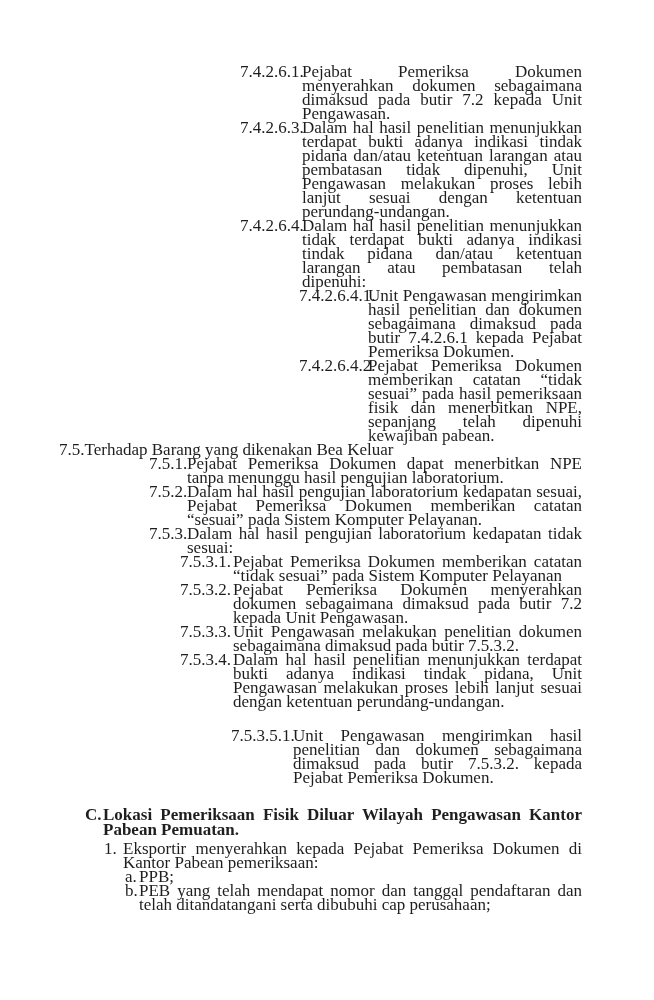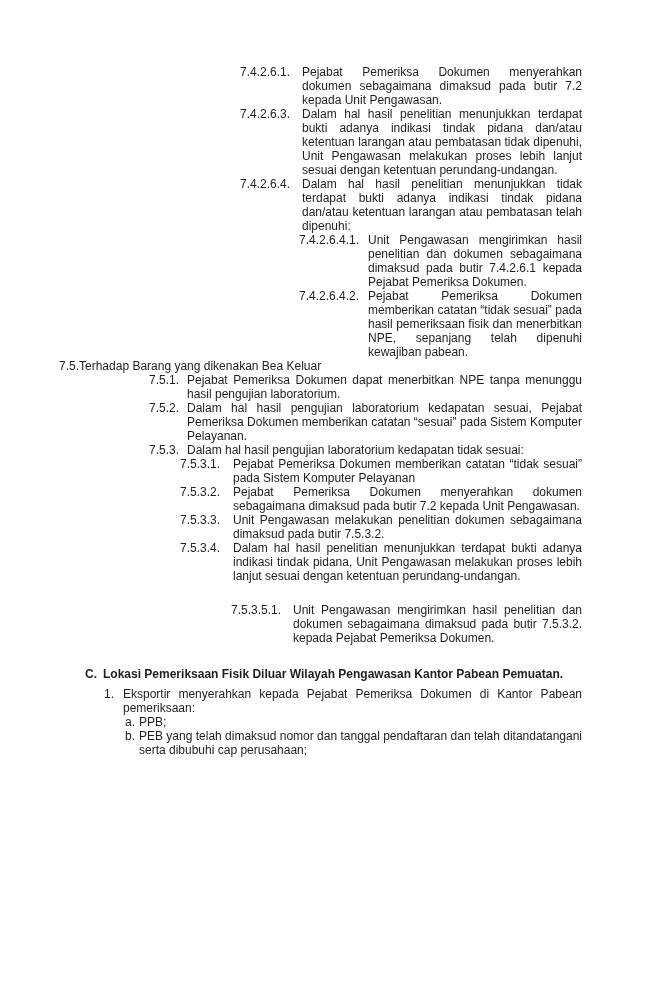--- a/index.html
+++ b/index.html
@@ -8,22 +8,22 @@
     background: #ffffff;
   }
   .page {
     position: relative;
     width: 654px;
     height: 1000px;
     background: #ffffff;
     overflow: hidden;
     box-sizing: border-box;
     padding-top: 65px;
-    font-family: Liberation Sans, sans-serif;
-    font-size: 12px;
+    font-family: Liberation Serif, serif;
+    font-size: 17px;
     line-height: 14px;
     color: #1e1e1e;
   }
   .clause {
     position: relative;
     text-align: justify;
     margin-right: 72px;
   }
   .clause > .num {
     position: absolute;
@@ -108,15 +108,15 @@
 
   <div class="clause lv6"><span class="num">7.5.3.5.1.</span><span class="txt">Unit Pengawasan mengirimkan hasil penelitian dan dokumen sebagaimana dimaksud pada butir 7.5.3.2. kepada Pejabat Pemeriksa Dokumen.</span></div>
 
 
   <div class="section-heading"><span class="num">C.</span><span class="txt">Lokasi Pemeriksaan Fisik Diluar Wilayah Pengawasan Kantor Pabean Pemuatan.</span></div>
 
   <div class="num-item"><span class="num">1.</span><span class="txt">Eksportir menyerahkan kepada Pejabat Pemeriksa Dokumen di Kantor Pabean pemeriksaan:</span></div>
 
   <div class="sub-item"><span class="num">a.</span><span class="txt">PPB;</span></div>
 
-  <div class="sub-item"><span class="num">b.</span><span class="txt">PEB yang telah dimaksud nomor dan tanggal pendaftaran dan telah ditandatangani serta dibubuhi cap perusahaan;</span></div>
+  <div class="sub-item"><span class="num">b.</span><span class="txt">PEB yang telah mendapat nomor dan tanggal pendaftaran dan telah ditandatangani serta dibubuhi cap perusahaan;</span></div>
 
 </div>
 
 </body></html>

